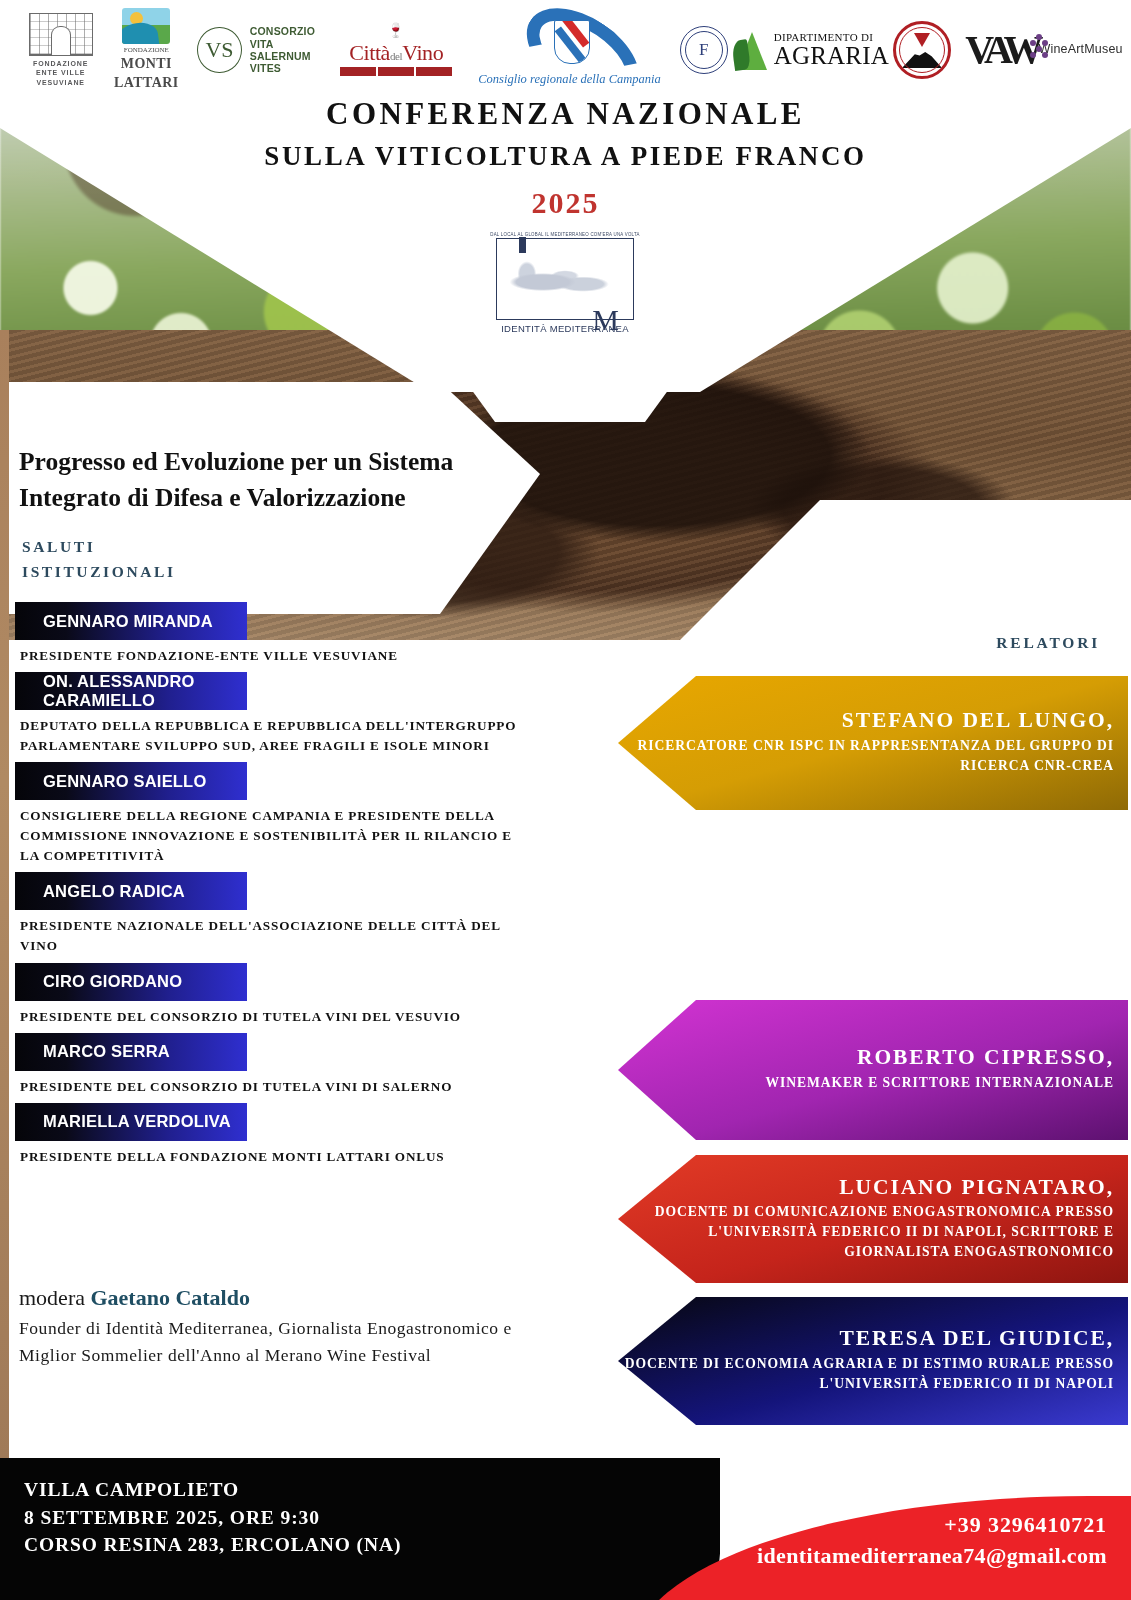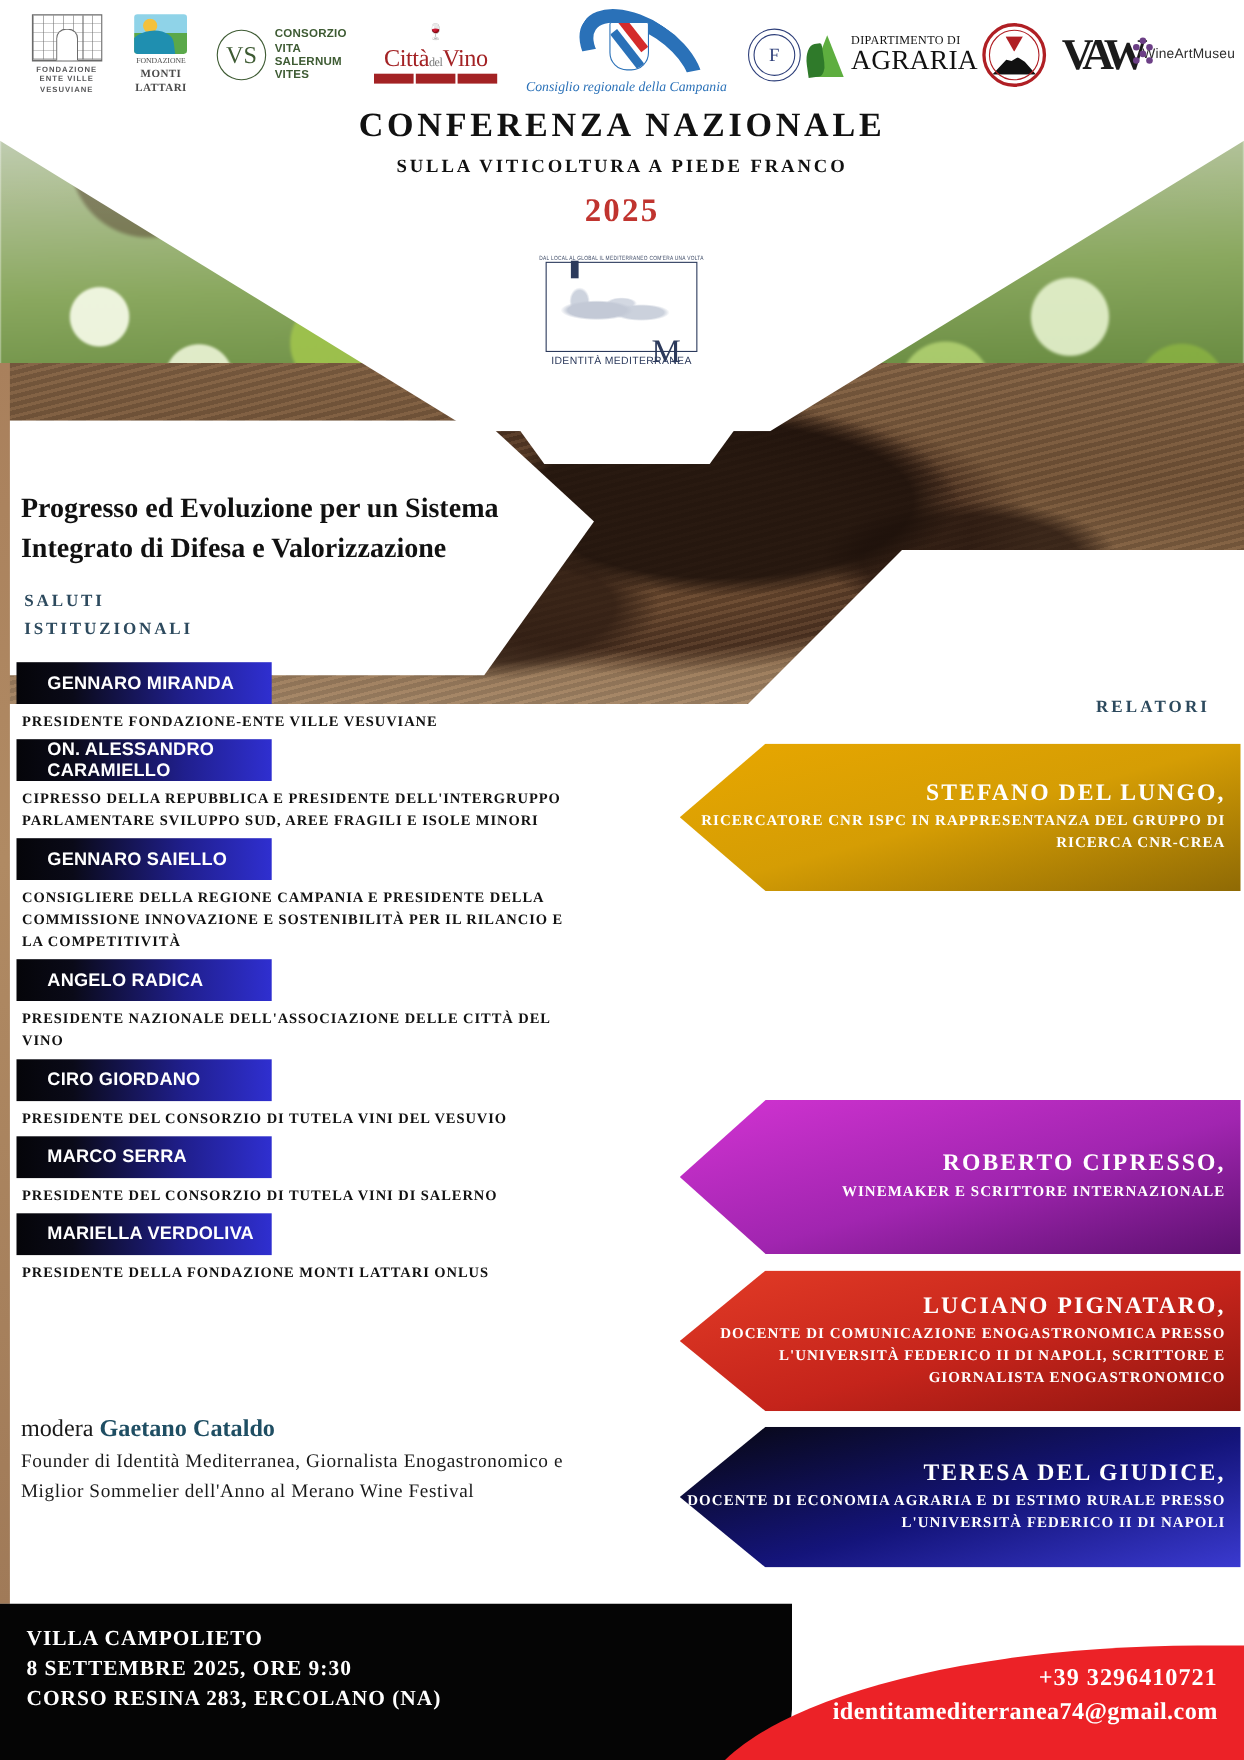--- a/index.html
+++ b/index.html
@@ -98,21 +98,21 @@
   .ville-txt{font-family:"Liberation Sans",sans-serif;font-size:7px;letter-spacing:.9px;color:#58585a;
     text-align:center;line-height:1.35;margin-top:3px;font-weight:700;}
   .lg-monti{width:82px;margin-left:14px;display:flex;flex-direction:column;align-items:center;}
   .monti-mark{width:48px;height:36px;border-radius:3px;overflow:hidden;position:relative;
     background:linear-gradient(180deg,#8fd3e8 0 46%,#5aa84a 46% 100%);}
   .monti-mark:before{content:"";position:absolute;left:8px;top:4px;width:13px;height:13px;border-radius:50%;
     background:#f4c13c;}
   .monti-mark:after{content:"";position:absolute;left:-4px;top:15px;width:40px;height:26px;border-radius:50% 50% 0 0;
     background:#1f8fb0;transform:rotate(-8deg);}
   .monti-txt{font-family:"Liberation Serif",serif;font-size:7px;color:#4a4a4a;text-align:center;line-height:1.3;margin-top:2px;}
-  .monti-txt b{display:block;font-size:10px;letter-spacing:.4px;}
+  .monti-txt b{display:block;font-size:14px;letter-spacing:.4px;}
   .lg-cvs{width:170px;margin-left:18px;display:flex;align-items:center;gap:8px;}
   .cvs-ring{width:44px;height:44px;border-radius:50%;border:1.6px solid #3e5b33;display:flex;
     align-items:center;justify-content:center;font-family:"Liberation Serif",serif;font-size:22px;color:#3e5b33;}
   .cvs-txt{font-family:"Liberation Sans",sans-serif;font-size:10.5px;font-weight:700;color:#3e5b33;
     line-height:1.18;letter-spacing:.2px;}
   .lg-citta{width:128px;margin-left:6px;display:flex;flex-direction:column;align-items:center;}
   .citta-glass{font-size:14px;color:#5b5b5b;line-height:1;margin-bottom:2px;}
   .citta-word{font-family:"Liberation Serif",serif;font-size:22px;color:#a32224;letter-spacing:-.4px;white-space:nowrap;}
   .citta-word i{font-size:11px;font-style:normal;color:#7a7a7a;}
   .citta-bar{width:112px;height:9px;margin-top:1px;display:flex;gap:2px;}
@@ -150,21 +150,21 @@
   .lg-vaw{width:150px;margin-left:18px;margin-right:12px;display:flex;flex-direction:row;align-items:center;}
   .vaw-word{font-family:"Liberation Serif",serif;font-size:40px;font-weight:700;color:#1b1b1b;letter-spacing:-5px;
     line-height:.9;position:relative;}
   .vaw-grape{position:absolute;right:-12px;top:2px;width:20px;height:26px;}
   .vaw-grape i{position:absolute;width:6px;height:6px;border-radius:50%;background:#6c3f86;}
   .vaw-sub{font-family:"Liberation Sans",sans-serif;font-size:12.5px;color:#2d2d2d;letter-spacing:.2px;margin-top:-2px;}
 
   
   .title-wrap{position:absolute;left:0;top:96px;width:1131px;text-align:center;z-index:9;}
   .t-conf{font-family:"Liberation Serif",serif;font-size:31px;font-weight:700;letter-spacing:3.4px;color:#111;}
-  .t-sub{font-family:"Liberation Serif",serif;font-size:17px;font-weight:700;letter-spacing:2.6px;color:#111;margin-top:9px;}
+  .t-sub{font-family:"Liberation Serif",serif;font-size:27px;font-weight:700;letter-spacing:2.6px;color:#111;margin-top:9px;}
   .t-year{font-family:"Liberation Serif",serif;font-size:30px;font-weight:700;letter-spacing:2px;color:#c0342f;margin-top:14px;}
 
   .im-logo{position:absolute;left:489px;top:232px;width:152px;height:108px;z-index:9;text-align:center;}
   .im-top{font-family:"Liberation Sans",sans-serif;font-size:4.4px;letter-spacing:.25px;color:#3d4a66;
     white-space:nowrap;transform:scaleY(1.25);}
   .im-box{position:relative;width:136px;height:80px;margin:1px auto 0;border:1.6px solid #2c3a5c;background:#fff;}
   .im-box .notch-t{position:absolute;left:22px;top:-2px;width:7px;height:16px;background:#2c3a5c;}
   .im-box .notch-m{position:absolute;right:14px;bottom:-16px;font-family:"Liberation Serif",serif;
     font-size:30px;line-height:1;color:#2c3a5c;}
   .im-sea{position:absolute;left:12px;top:16px;right:12px;bottom:12px;
@@ -337,21 +337,21 @@
   </div>
 
   <div class="greeters">
     <div class="g-bar">
         <span class="g-name">GENNARO MIRANDA</span>
       </div>
     <div class="g-role">PRESIDENTE FONDAZIONE-ENTE VILLE VESUVIANE</div>
     <div class="g-bar">
         <span class="g-name">ON. ALESSANDRO CARAMIELLO</span>
       </div>
-    <div class="g-role">CIPRESSO DELLA REPUBBLICA E PRESIDENTE DELL'INTERGRUPPO PARLAMENTARE SVILUPPO SUD, AREE FRAGILI E ISOLE MINORI</div>
+    <div class="g-role">DEPUTATO DELLA REPUBBLICA E REPUBBLICA DELL'INTERGRUPPO PARLAMENTARE SVILUPPO SUD, AREE FRAGILI E ISOLE MINORI</div>
     <div class="g-bar">
         <span class="g-name">GENNARO SAIELLO</span>
       </div>
     <div class="g-role">CONSIGLIERE DELLA REGIONE CAMPANIA E PRESIDENTE DELLA COMMISSIONE INNOVAZIONE E SOSTENIBILITÀ PER IL RILANCIO E LA COMPETITIVITÀ</div>
     <div class="g-bar">
         <span class="g-name">ANGELO RADICA</span>
       </div>
     <div class="g-role">PRESIDENTE NAZIONALE DELL'ASSOCIAZIONE DELLE CITTÀ DEL VINO</div>
     <div class="g-bar">
         <span class="g-name">CIRO GIORDANO</span>

